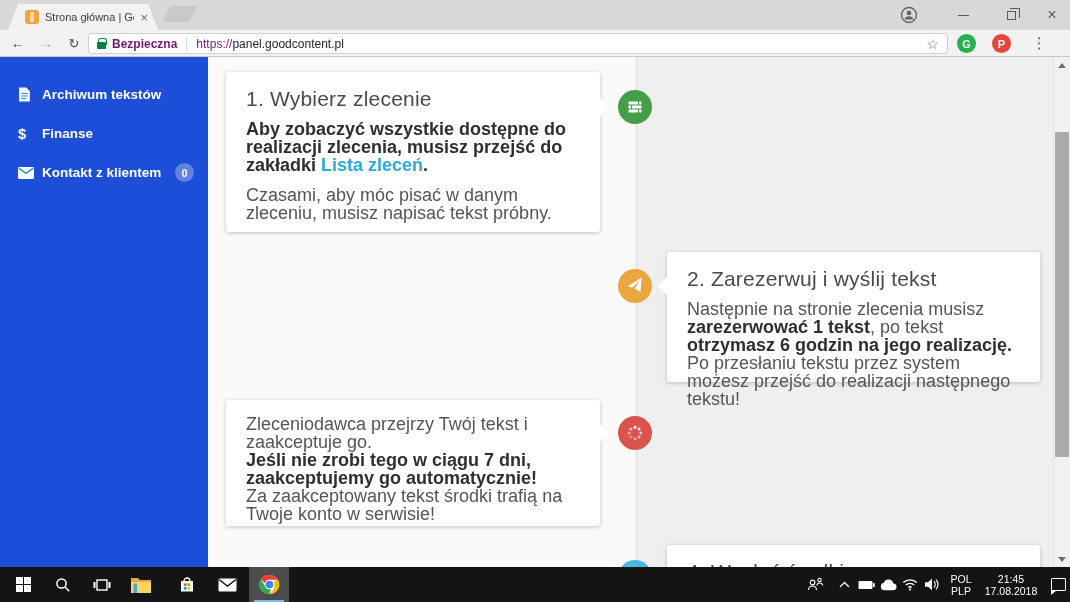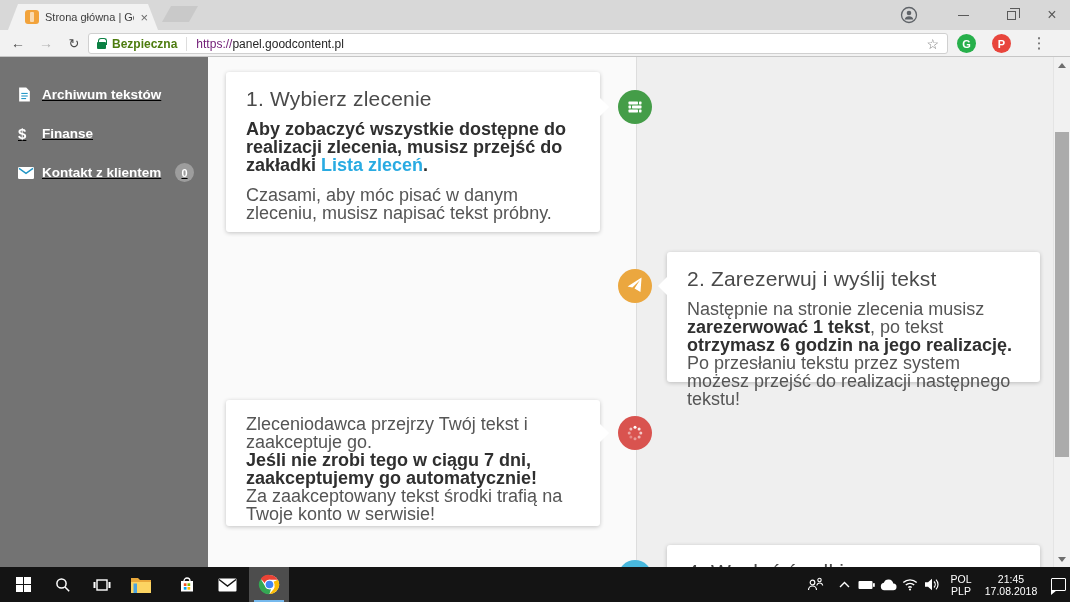--- a/index.html
+++ b/index.html
@@ -30,21 +30,21 @@
   
   .toolbar{position:absolute;left:0;top:30px;width:1070px;height:27px;background:#f2f2f2;border-bottom:1px solid #c6c6c6;}
   .navbtn{position:absolute;top:0;height:26px;width:28px;display:flex;align-items:center;justify-content:center;font-size:14px;color:#4a4a4a;}
   .nav-back{left:4px;}
   .nav-fwd{left:32px;color:#b3b3b3;}
   .nav-reload{left:60px;font-size:13px;}
   .omnibox{position:absolute;left:88px;top:3px;width:860px;height:21px;background:#fff;border:1px solid #d0d0d0;border-radius:3px;
            display:flex;align-items:center;padding:0 8px;font-size:12px;}
   .lock{position:relative;width:9px;height:7px;background:#0b8043;border-radius:1px;margin-top:4px;}
   .lock::before{content:"";position:absolute;left:1.1px;top:-4px;width:6.5px;height:6px;border:1.6px solid #0b8043;border-bottom:none;border-radius:3px 3px 0 0;}
-  .secure-label{color:#4d7c0f;font-weight:700;margin-left:6px;}
+  .secure-label{color:#701a75;font-weight:700;margin-left:6px;}
   .omni-sep{width:1px;height:14px;background:#ddd;margin:0 9px;}
   .scheme{color:#701a75;}
   .host{color:#252525;}
   .star{margin-left:auto;color:#767676;font-size:14px;}
   .ext{position:absolute;top:4px;width:19px;height:19px;border-radius:50%;color:#fff;font-weight:700;font-size:11px;
        display:flex;align-items:center;justify-content:center;}
   .ext-g{left:957px;}
   .ext-p{left:992px;}
   .menu-dots{position:absolute;left:1028px;top:1px;width:22px;height:24px;color:#5a5a5a;font-size:15px;display:flex;align-items:center;justify-content:center;}
 
@@ -150,21 +150,21 @@
 
     <div class="ext ext-g" style="background: rgb(39, 176, 75);">G</div>
     <div class="ext ext-p" style="background: rgb(232, 69, 60);">P</div>
     <div class="menu-dots">⋮</div>
   </div>
 
   <div class="content">
     <div class="page-left"></div>
     <div class="timeline"></div>
 
-    <div class="sidebar" style="background: #737373; text-decoration: underline;">
+    <div class="sidebar" style="background: #1d4ed8;">
       <div class="side-item">
         <span class="side-ico">
           <svg width="13" height="15" viewBox="0 0 12 14">
               <path d="M1 .5h6.6L11 3.9v9.6H1z" fill="#fff"></path>
               <g stroke="#2095c5" stroke-width="1">
                 <line x1="3" y1="6" x2="9" y2="6"></line>
                 <line x1="3" y1="8.4" x2="9" y2="8.4"></line>
                 <line x1="3" y1="10.8" x2="7.5" y2="10.8"></line>
               </g>
             </svg>

